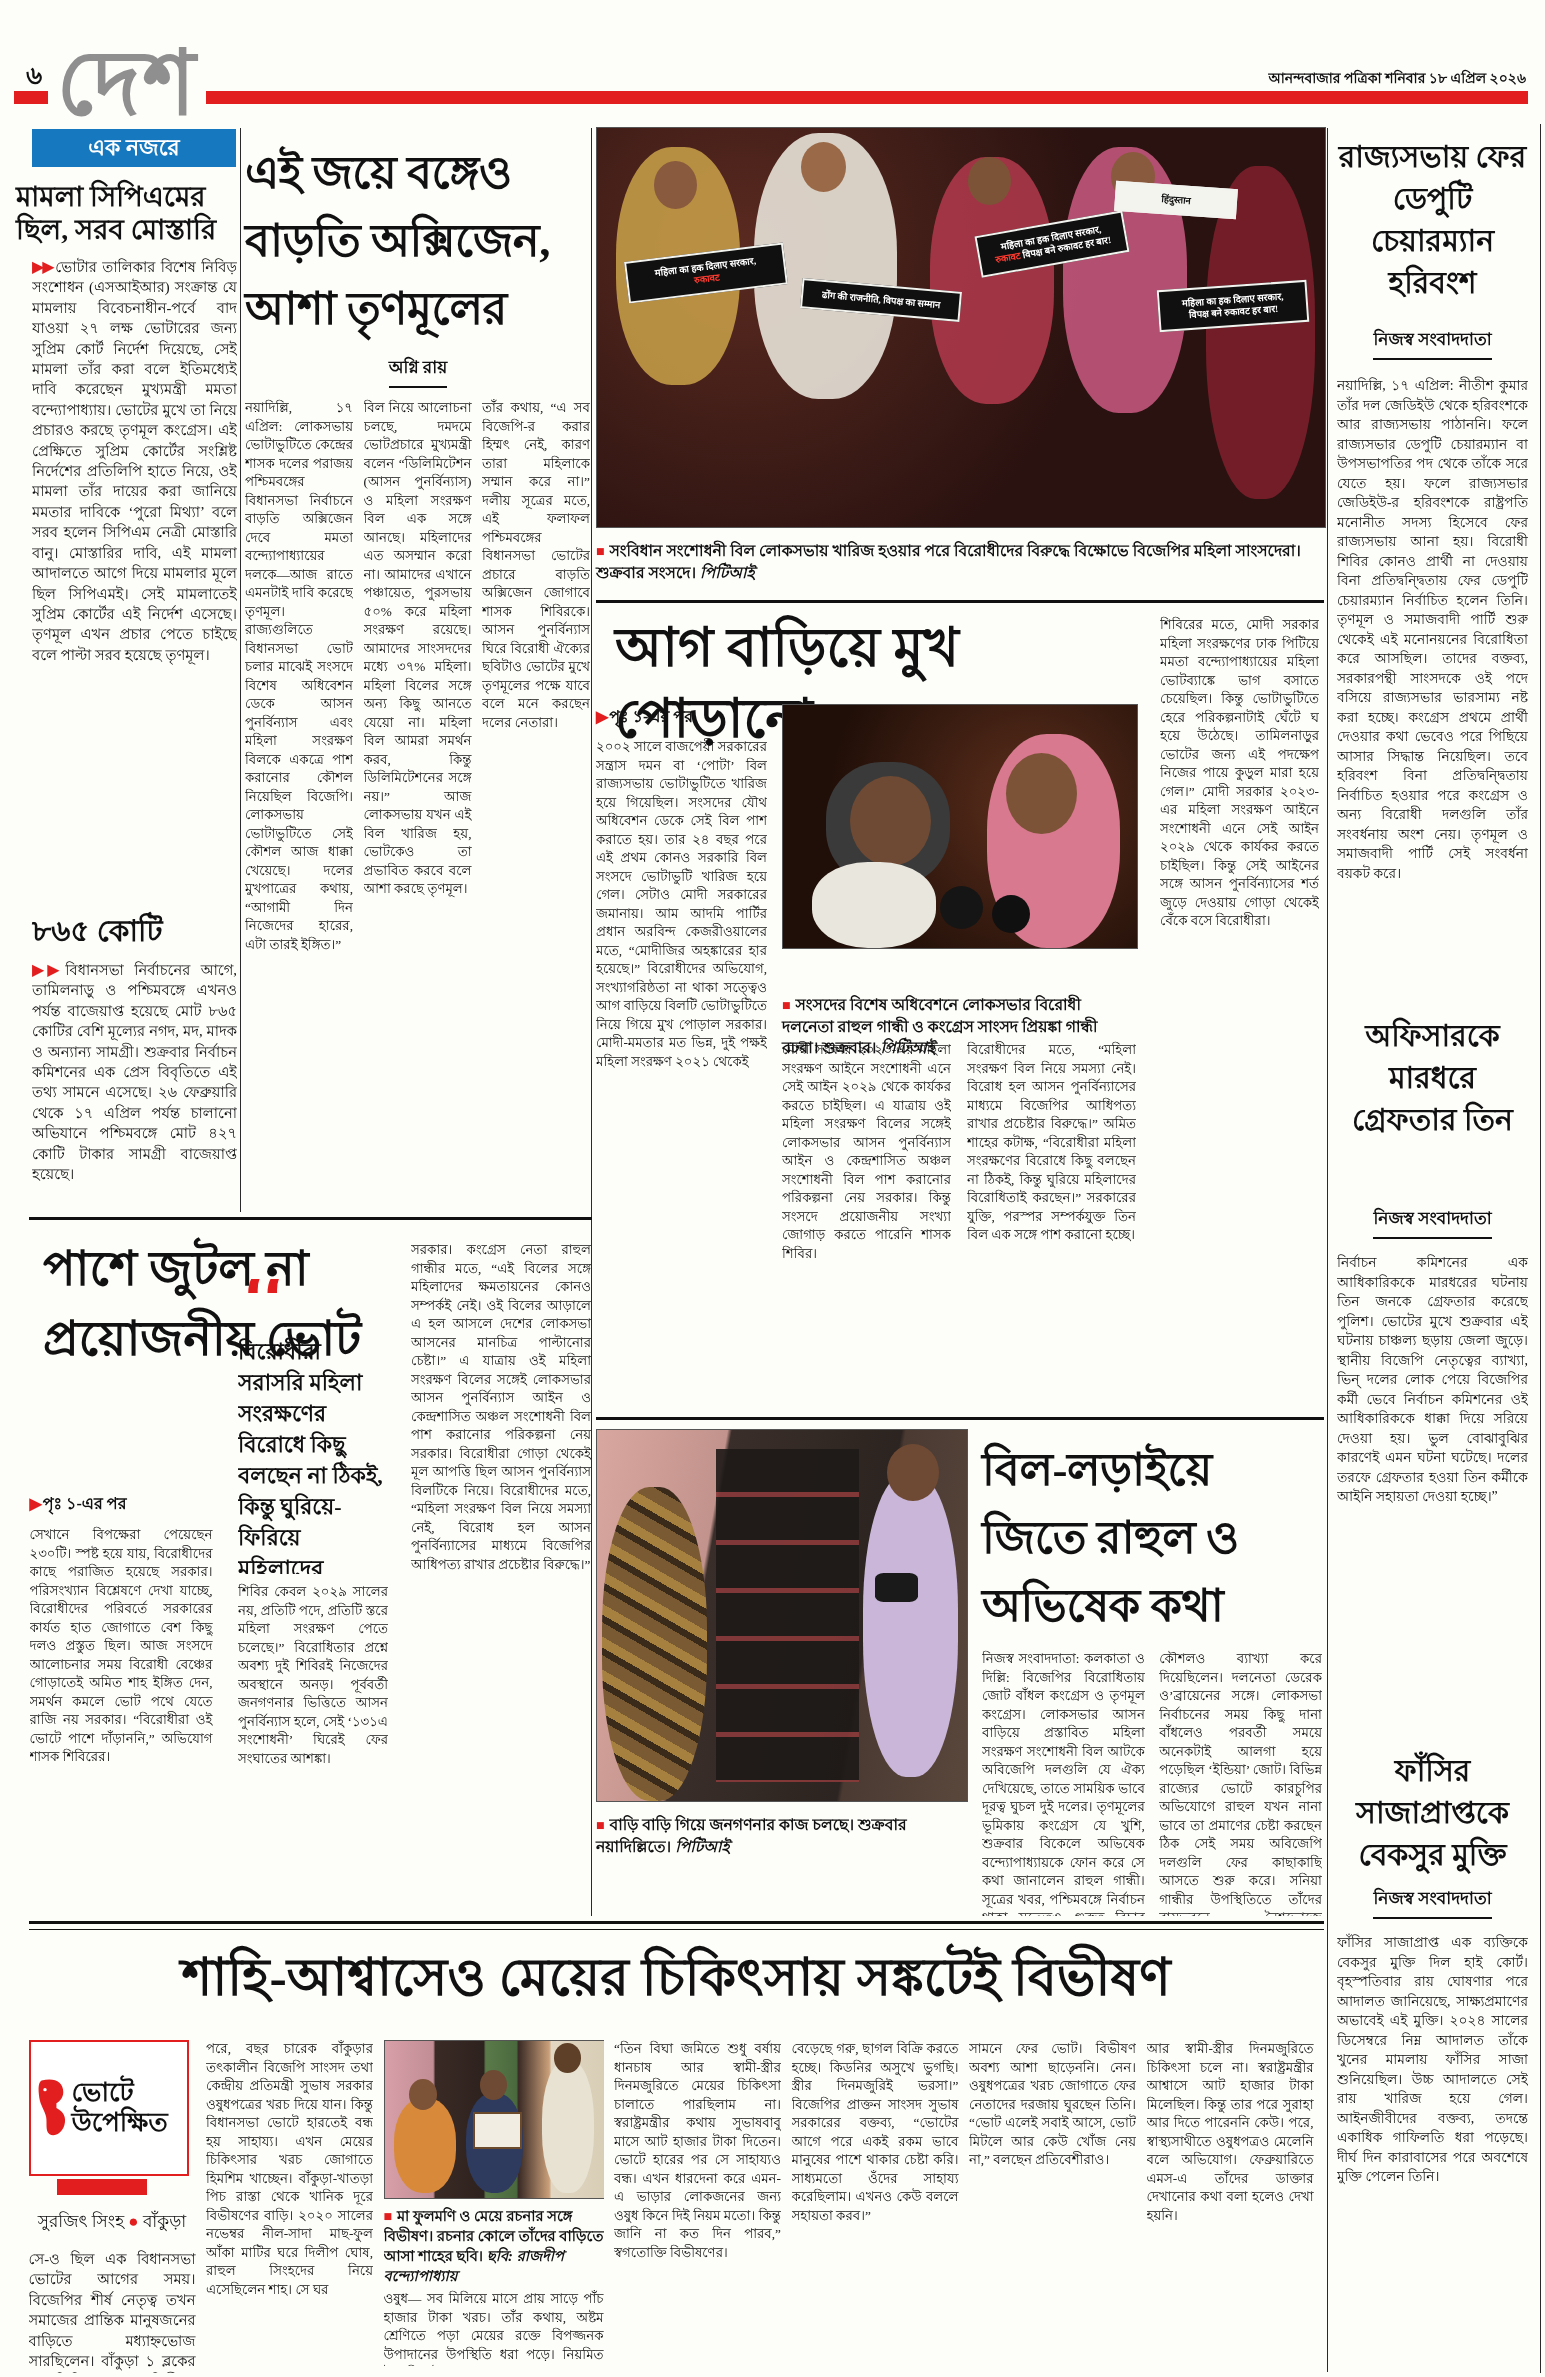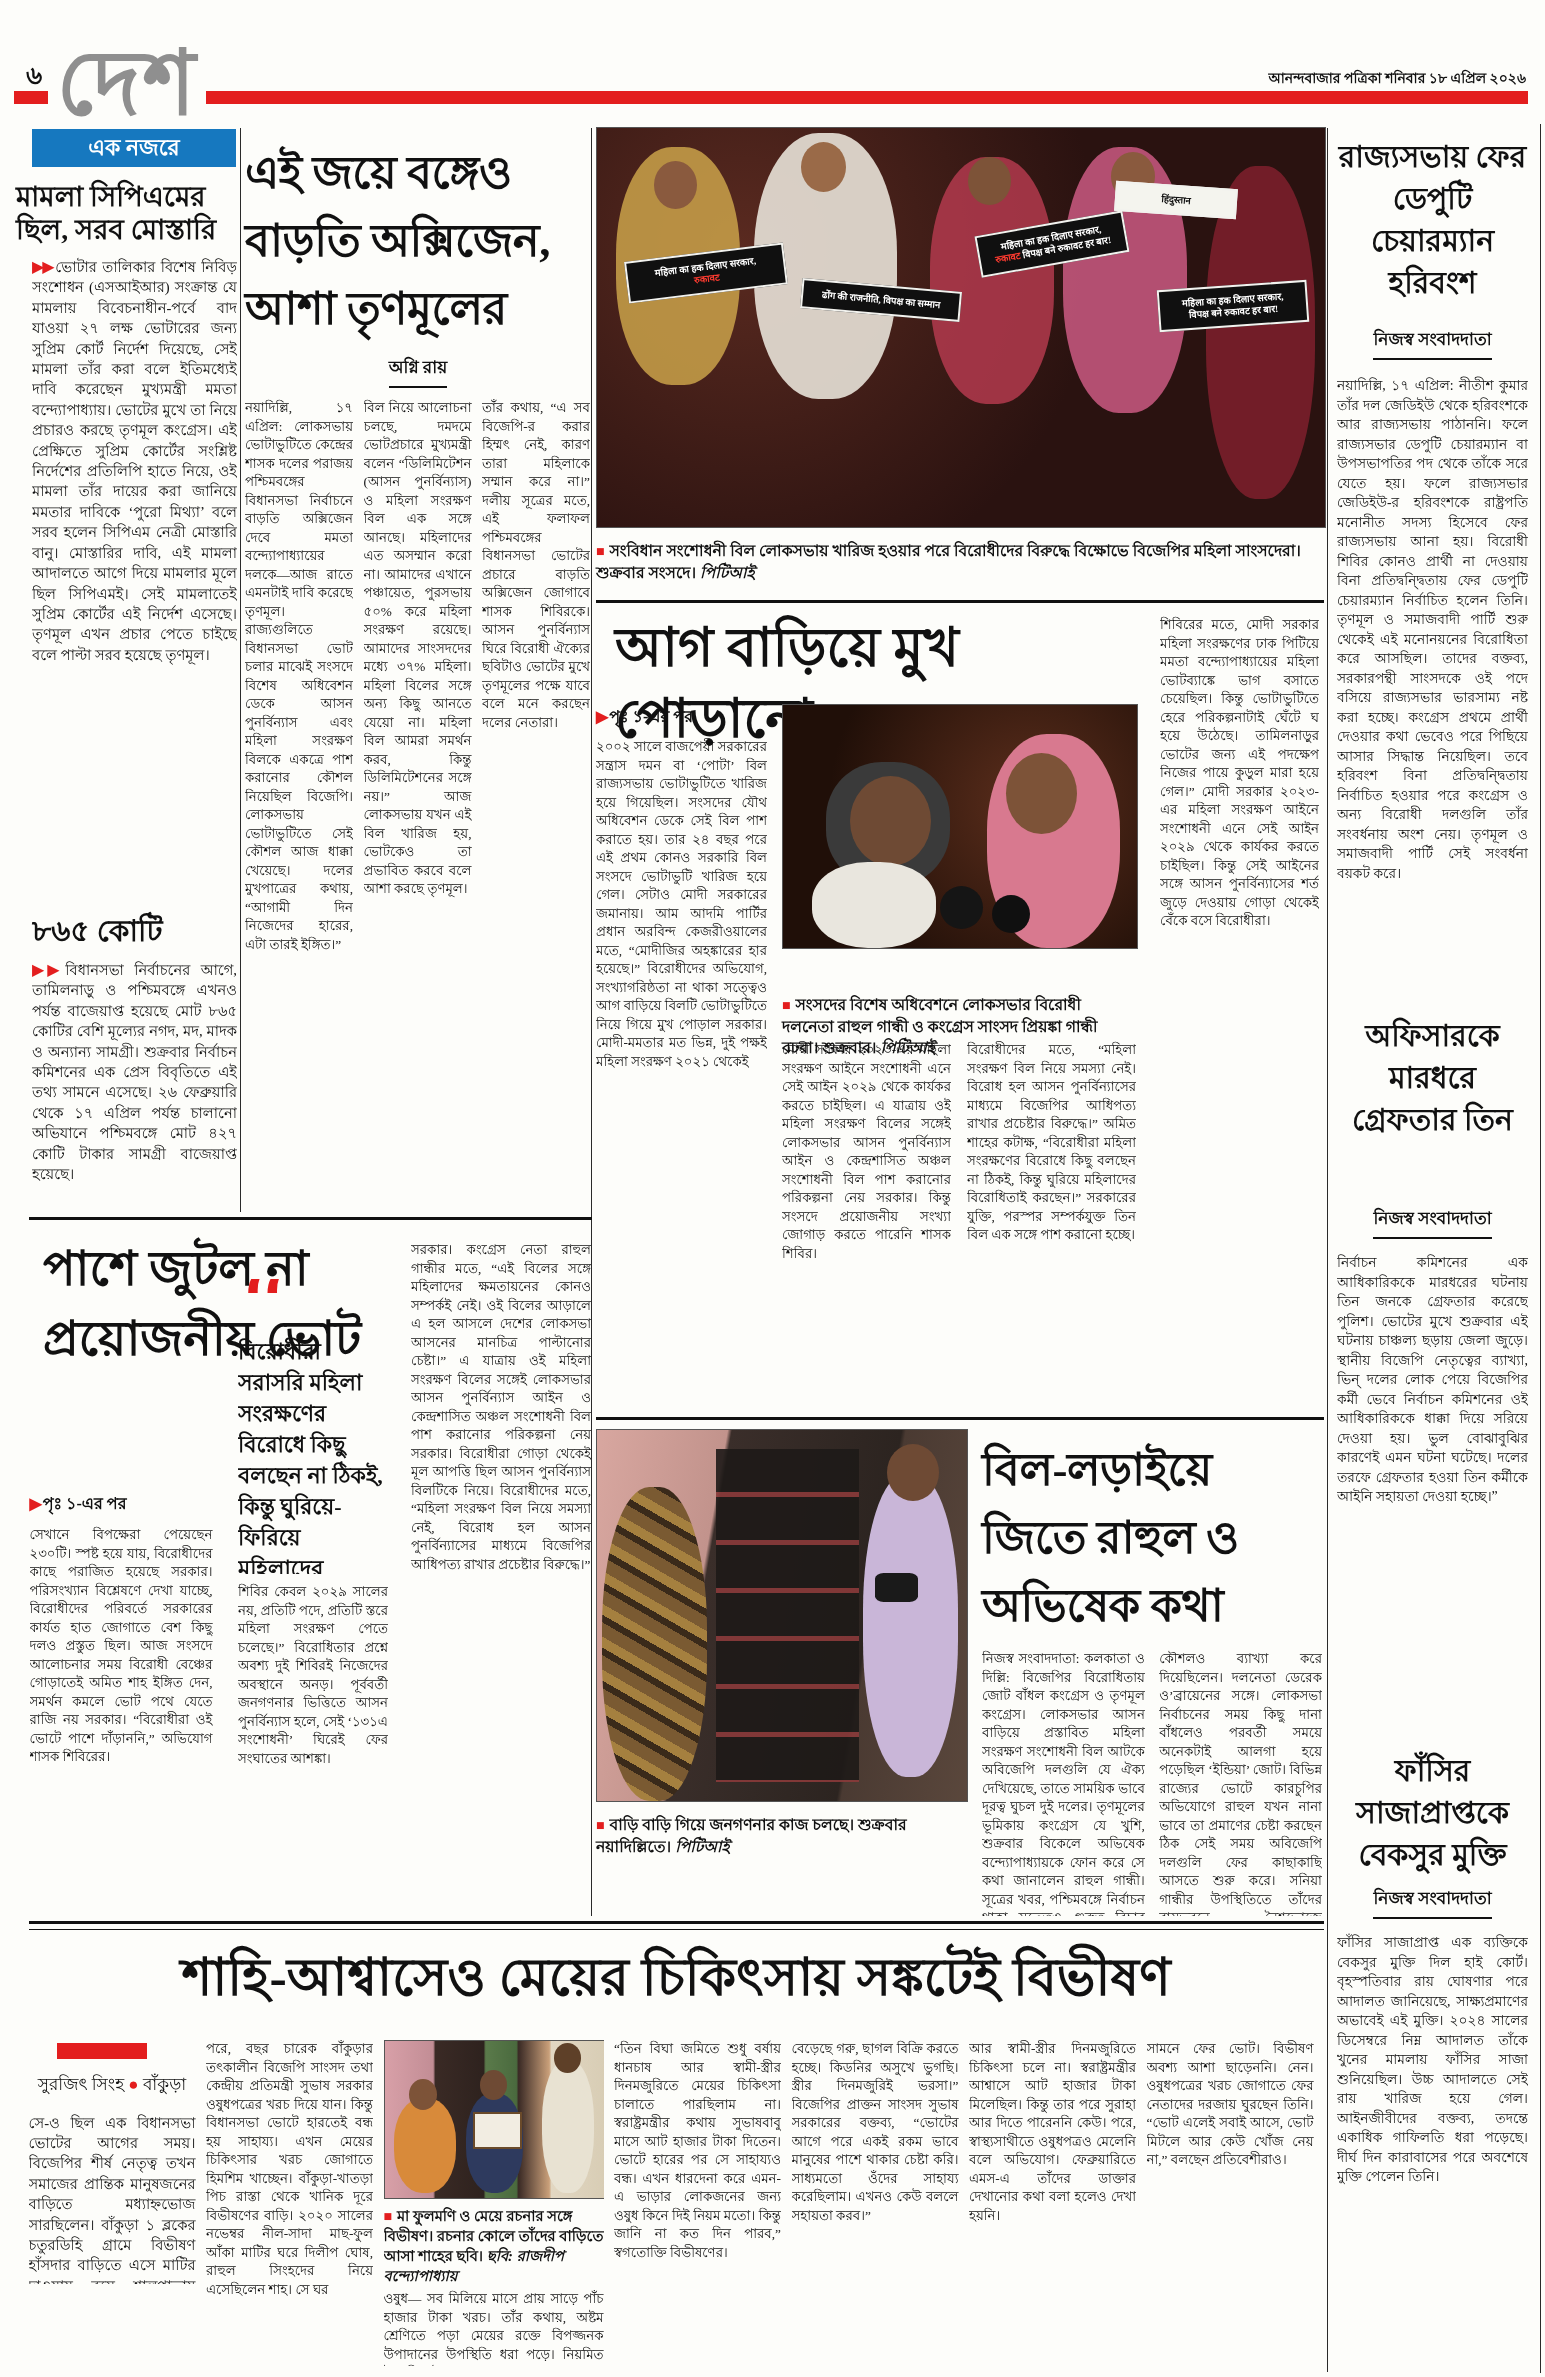--- a/index.html
+++ b/index.html
@@ -189,20 +189,27 @@
   <div class="abs byline" style="left:1336px;top:1885px;width:193px;"><b>নিজস্ব সংবাদদাতা</b></div>
   <div class="abs col" style="left:1337px;top:1933px;width:191px;height:428px;font-size:13.8px;line-height:19.5px;">ফাঁসির সাজাপ্রাপ্ত এক ব্যক্তিকে বেকসুর মুক্তি দিল হাই কোর্ট। বৃহস্পতিবার রায় ঘোষণার পরে আদালত জানিয়েছে, সাক্ষ্যপ্রমাণের অভাবেই এই মুক্তি। ২০২৪ সালের ডিসেম্বরে নিম্ন আদালত তাঁকে খুনের মামলায় ফাঁসির সাজা শুনিয়েছিল। উচ্চ আদালতে সেই রায় খারিজ হয়ে গেল। আইনজীবীদের বক্তব্য, তদন্তে একাধিক গাফিলতি ধরা পড়েছে। দীর্ঘ দিন কারাবাসের পরে অবশেষে মুক্তি পেলেন তিনি।</div>
 
   <div class="abs" style="left:28.5px;top:1921px;width:1295px;border-top:3.8px solid #111;"></div>
   <div class="abs" style="left:28.5px;top:1929px;width:1295px;border-top:1.4px solid #111;"></div>
   <div class="abs h-bottom" style="left:28.5px;top:1942px;width:1295px;">শাহি-আশ্বাসেও মেয়ের চিকিৎসায় সঙ্কটেই বিভীষণ</div>
 
   <div class="abs flexrow" style="left:28.5px;top:2040px;width:1295px;height:333px;gap:10.5px;">
 
     <div style="width:167px;height:100%;overflow:hidden;">
+      <div class="logo-box" style="width:143px;height:119px;">
+        <svg width="52" height="95" viewBox="0 0 60 110">
+          <path d="M8 6 C30 0 46 8 46 26 C46 36 40 42 34 46 L34 54 C46 60 52 70 48 84 C44 98 30 106 22 100 C14 94 18 82 16 70 C14 58 6 50 4 36 C2 20 2 10 8 6 Z" fill="#e31e1e"></path>
+          <circle cx="14" cy="22" r="3" fill="#fff"></circle>
+        </svg>
+        <div class="logo-text">ভোটে উপেক্ষিত</div>
+      </div>
       <div class="logo-tab" style="width:90px;margin:2.9px 0 12.4px 28.5px;"></div>
       <div class="byline" style="margin-bottom:13.3px;">
         <span>সুরজিৎ সিংহ</span> <span style="color:#e31e1e;">●</span> <span>বাঁকুড়া</span>
       </div>
       <div class="col col-lg" style="height:171px;">সে-ও ছিল এক বিধানসভা ভোটের আগের সময়। বিজেপির শীর্ষ নেতৃত্ব তখন সমাজের প্রান্তিক মানুষজনের বাড়িতে মধ্যাহ্নভোজ সারছিলেন। বাঁকুড়া ১ ব্লকের চতুরডিহি গ্রামে বিভীষণ হাঁসদার বাড়িতে এসে মাটির দাওয়ায় বসে শালপাতায় ভাত, রুটি, আলু-পোস্ত খেয়েছিলেন কেন্দ্রীয় স্বরাষ্ট্রমন্ত্রী অমিত শাহ।</div>
     </div>
 
     <div class="col" style="width:167px;height:100%;">পরে, বছর চারেক বাঁকুড়ার তৎকালীন বিজেপি সাংসদ তথা কেন্দ্রীয় প্রতিমন্ত্রী সুভাষ সরকার ওষুধপত্রের খরচ দিয়ে যান। কিন্তু বিধানসভা ভোটে হারতেই বন্ধ হয় সাহায্য। এখন মেয়ের চিকিৎসার খরচ জোগাতে হিমশিম খাচ্ছেন। বাঁকুড়া-খাতড়া পিচ রাস্তা থেকে খানিক দূরে বিভীষণের বাড়ি। ২০২০ সালের নভেম্বর নীল-সাদা মাছ-ফুল আঁকা মাটির ঘরে দিলীপ ঘোষ, রাহুল সিংহদের নিয়ে এসেছিলেন শাহ। সে ঘর</div>
 
     <div style="width:220px;height:100%;overflow:hidden;">
@@ -217,18 +224,18 @@
         <div class="head-sk" style="left:169px;top:2.4px;width:27px;height:29.5px;background:#5e4028;"></div>
       </div>
       <div class="caption" style="margin-top:6.7px;font-size:14.7px;line-height:20px;">
         <span class="redsq">■</span><span>মা ফুলমণি ও মেয়ে রচনার সঙ্গে বিভীষণ। রচনার কোলে তাঁদের বাড়িতে আসা শাহের ছবি।</span> <span class="credit">ছবি: রাজদীপ বন্দ্যোপাধ্যায়</span>
       </div>
       <div class="col" style="height:76px;margin-top:4.8px;">ওষুধ— সব মিলিয়ে মাসে প্রায় সাড়ে পাঁচ হাজার টাকা খরচ। তাঁর কথায়, অষ্টম শ্রেণিতে পড়া মেয়ের রক্তে বিপজ্জনক উপাদানের উপস্থিতি ধরা পড়ে। নিয়মিত ইনসুলিন ইঞ্জেকশন আর ডাক্তার দেখানো,</div>
     </div>
 
     <div class="col" style="width:167px;height:100%;">“তিন বিঘা জমিতে শুধু বর্ষায় ধানচাষ আর স্বামী-স্ত্রীর দিনমজুরিতে মেয়ের চিকিৎসা চালাতে পারছিলাম না। স্বরাষ্ট্রমন্ত্রীর কথায় সুভাষবাবু মাসে আট হাজার টাকা দিতেন। ভোটে হারের পর সে সাহায্যও বন্ধ। এখন ধারদেনা করে এমন-এ ভাড়ার লোকজনের জন্য ওষুধ কিনে দিই নিয়ম মতো। কিন্তু জানি না কত দিন পারব,” স্বগতোক্তি বিভীষণের।</div>
     <div class="col" style="width:167px;height:100%;">বেড়েছে গরু, ছাগল বিক্রি করতে হচ্ছে। কিডনির অসুখে ভুগছি। স্ত্রীর দিনমজুরিই ভরসা।” বিজেপির প্রাক্তন সাংসদ সুভাষ সরকারের বক্তব্য, “ভোটের আগে পরে একই রকম ভাবে মানুষের পাশে থাকার চেষ্টা করি। সাধ্যমতো ওঁদের সাহায্য করেছিলাম। এখনও কেউ বললে সহায়তা করব।”</div>
+    <div class="col" style="width:167px;height:100%;">সামনে ফের ভোট। বিভীষণ অবশ্য আশা ছাড়েননি। নেন। ওষুধপত্রের খরচ জোগাতে ফের নেতাদের দরজায় ঘুরছেন তিনি। “ভোট এলেই সবাই আসে, ভোট মিটলে আর কেউ খোঁজ নেয় না,” বলছেন প্রতিবেশীরাও।</div>
     <div class="col" style="width:167px;height:100%;">আর স্বামী-স্ত্রীর দিনমজুরিতে চিকিৎসা চলে না। স্বরাষ্ট্রমন্ত্রীর আশ্বাসে আট হাজার টাকা মিলেছিল। কিন্তু তার পরে সুরাহা আর দিতে পারেননি কেউ। পরে, স্বাস্থ্যসাথীতে ওষুধপত্রও মেলেনি বলে অভিযোগ। ফেব্রুয়ারিতে এমস-এ তাঁদের ডাক্তার দেখানোর কথা বলা হলেও দেখা হয়নি।</div>
-    <div class="col" style="width:167px;height:100%;">সামনে ফের ভোট। বিভীষণ অবশ্য আশা ছাড়েননি। নেন। ওষুধপত্রের খরচ জোগাতে ফের নেতাদের দরজায় ঘুরছেন তিনি। “ভোট এলেই সবাই আসে, ভোট মিটলে আর কেউ খোঁজ নেয় না,” বলছেন প্রতিবেশীরাও।</div>
   </div>
 
 </div>
 
 
 </body></html>

